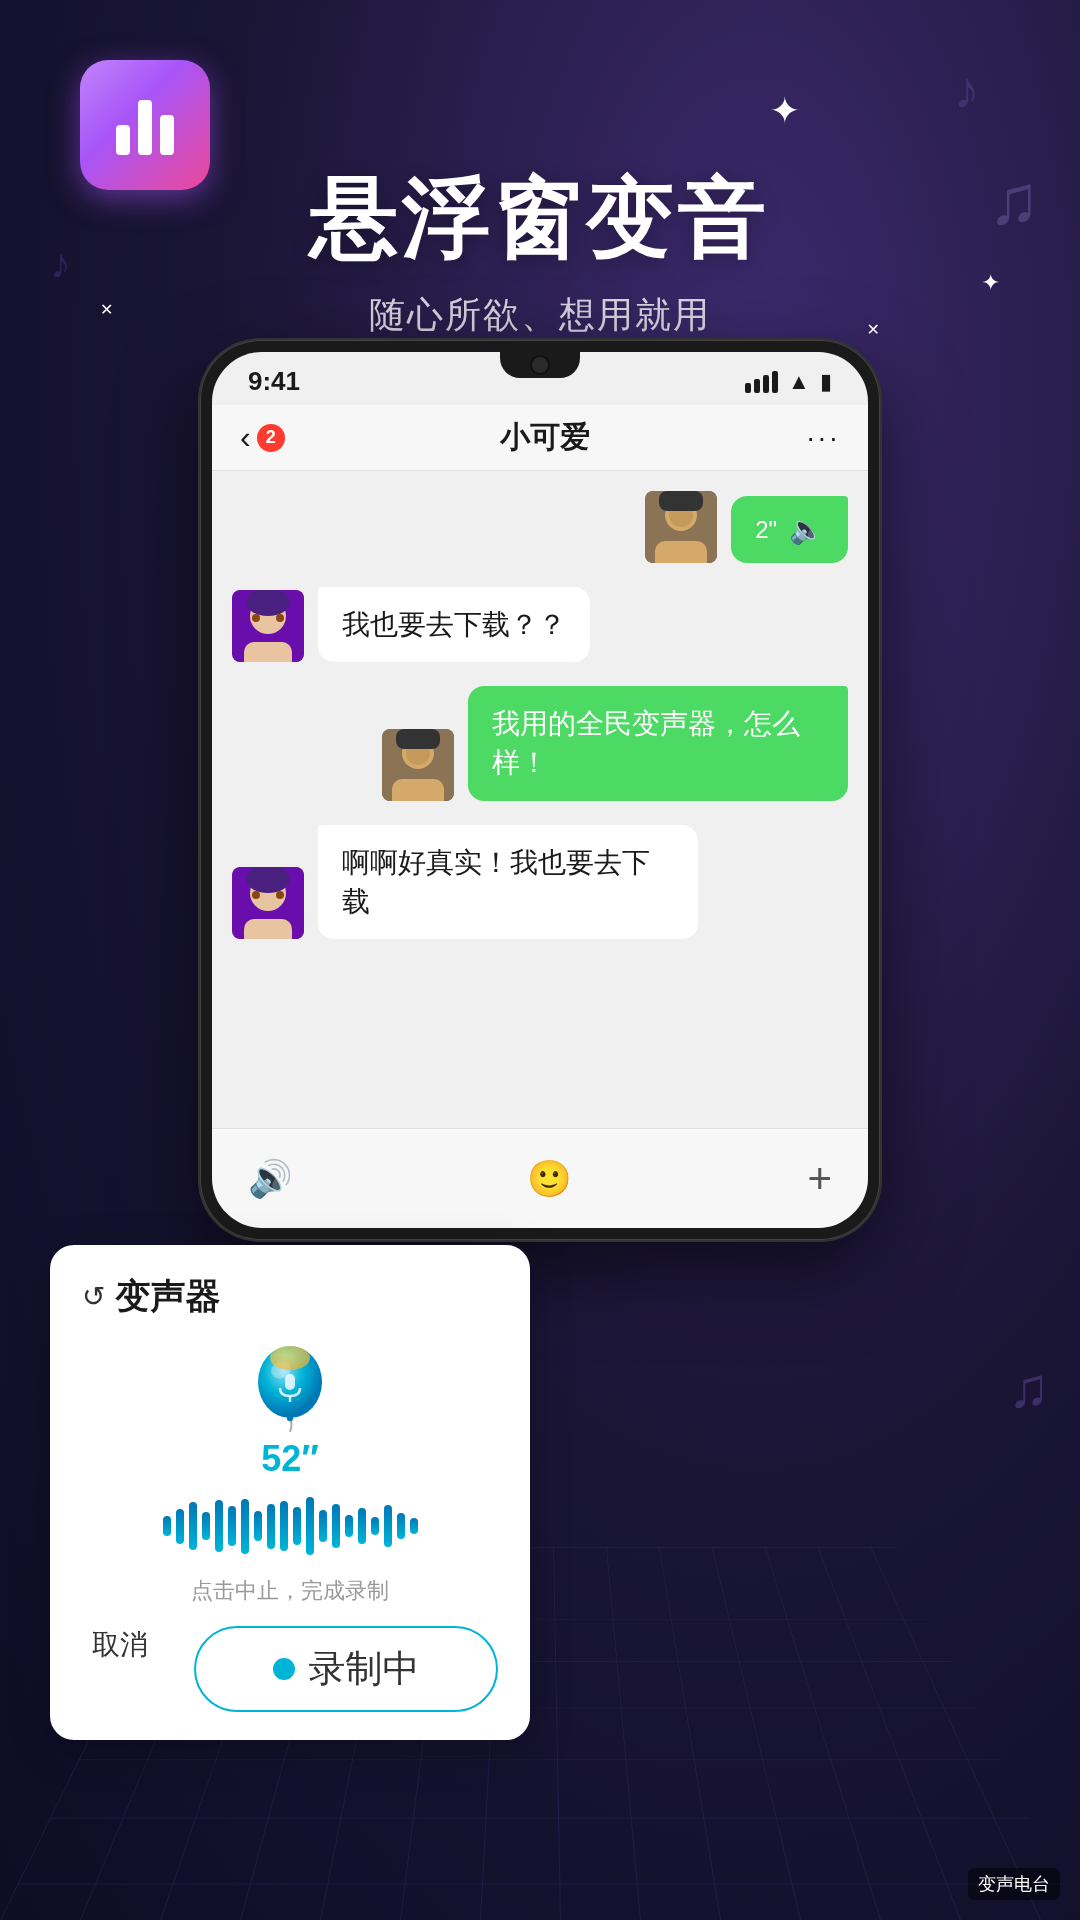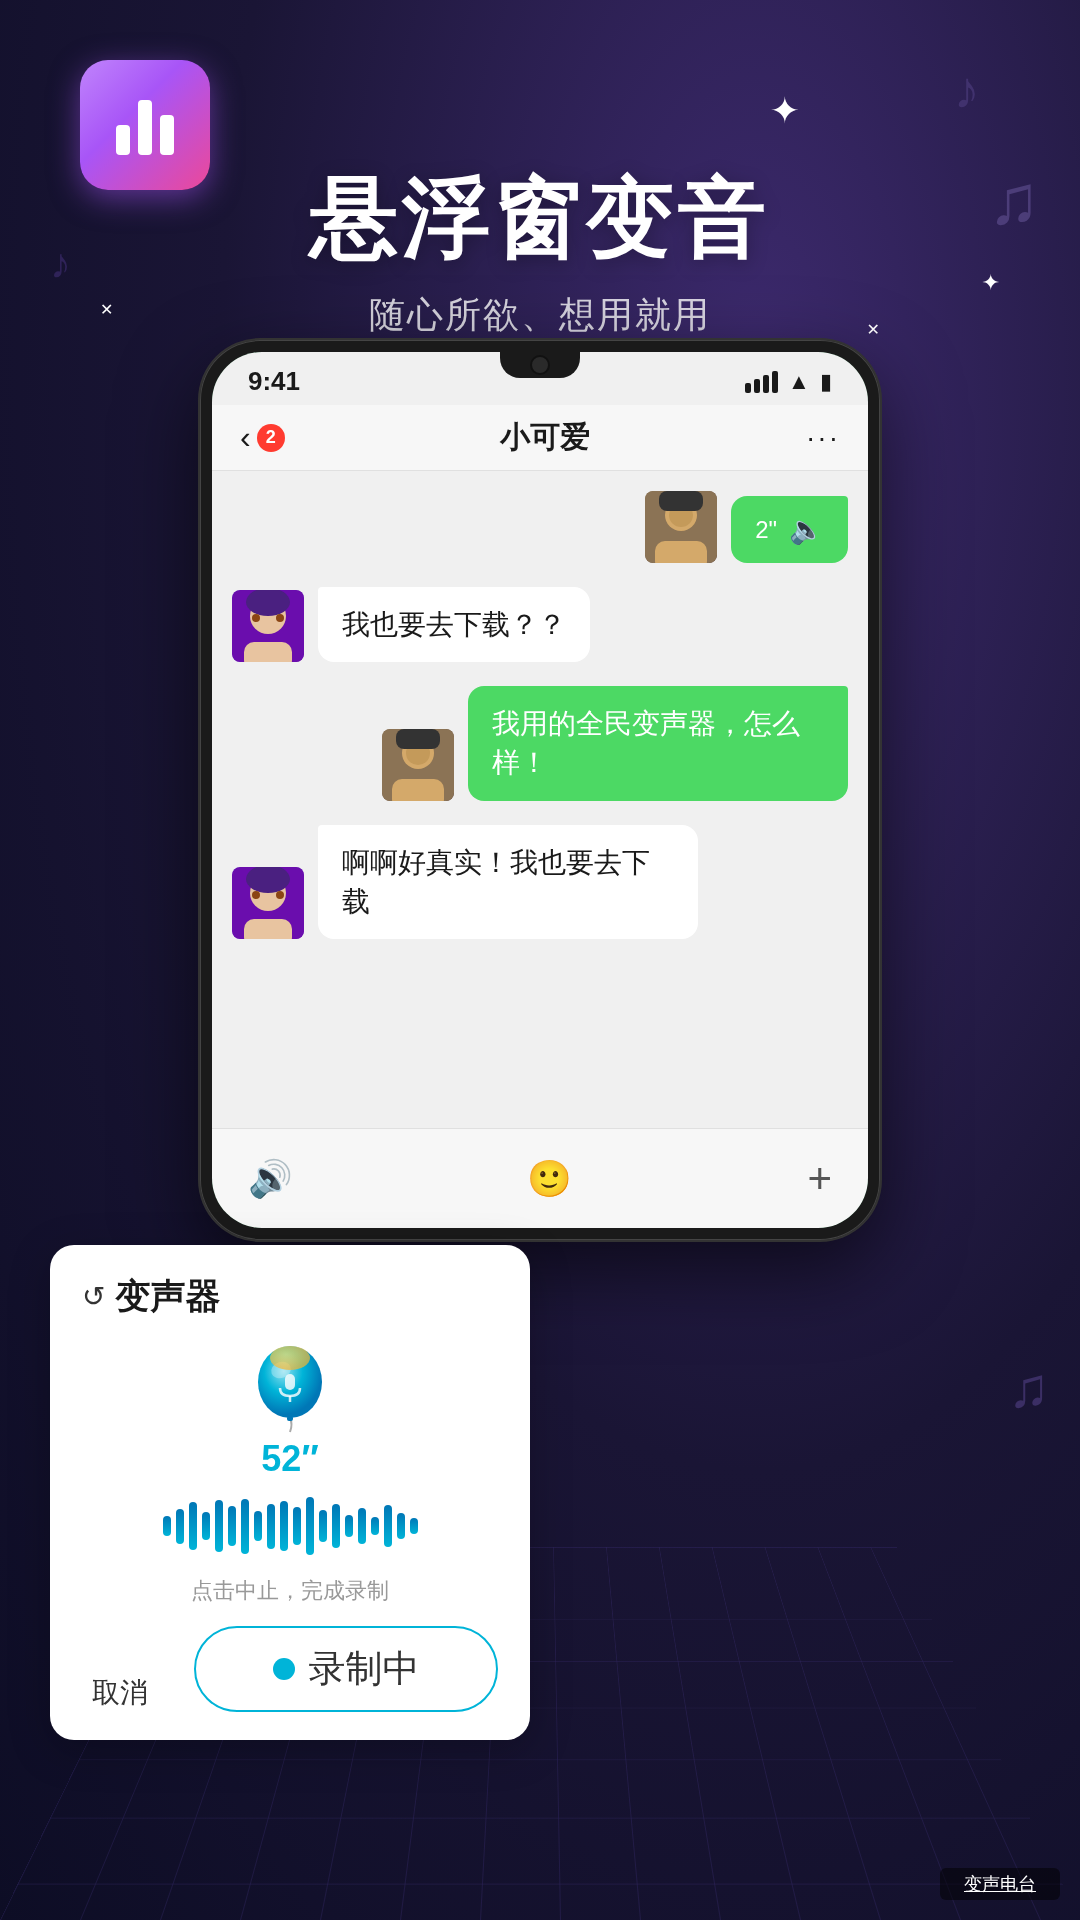--- a/index.html
+++ b/index.html
@@ -379,21 +379,21 @@
     .hint-text {
       text-align: center;
       font-size: 22px;
       color: #999;
       margin-bottom: 20px;
     }
 
     
     .panel-buttons {
       display: flex;
-      align-items: flex-end;
+      align-items: flex-start;
       gap: 36px;
     }
     .cancel-btn {
       font-size: 28px;
       color: #333;
       font-weight: 500;
       padding: 0 10px;
       background: none;
       border: none;
       cursor: pointer;
@@ -440,24 +440,23 @@
     }
 
     
     .watermark {
       position: absolute;
       bottom: 20px;
       right: 20px;
       background: rgba(0,0,0,0.5);
       color: white;
       font-size: 18px;
-      padding: 4px 24px;
+      padding: 4px 10px;
       border-radius: 6px;
       z-index: 20;
-      text-decoration: underline;
     }
 
     
     .signal-bars {
       display: flex;
       gap: 3px;
       align-items: flex-end;
     }
     .signal-bar {
       width: 6px;

